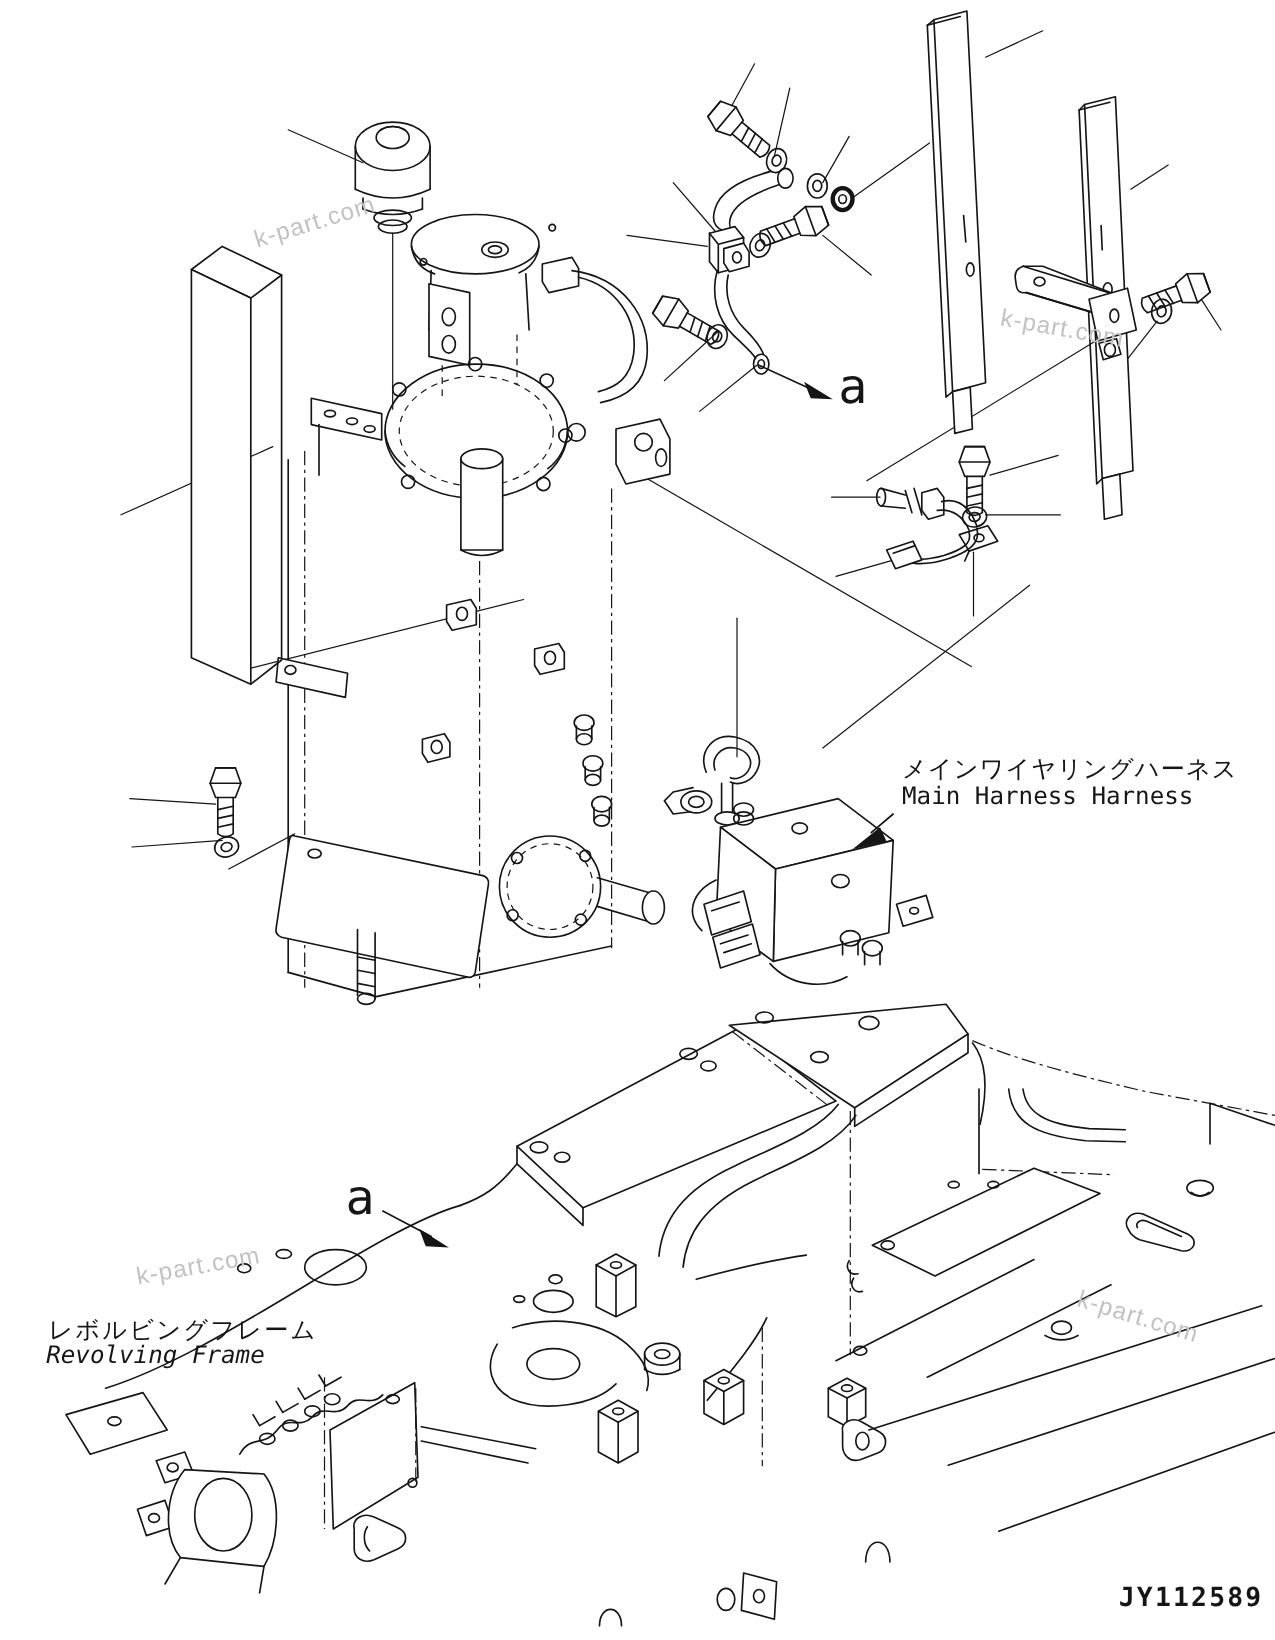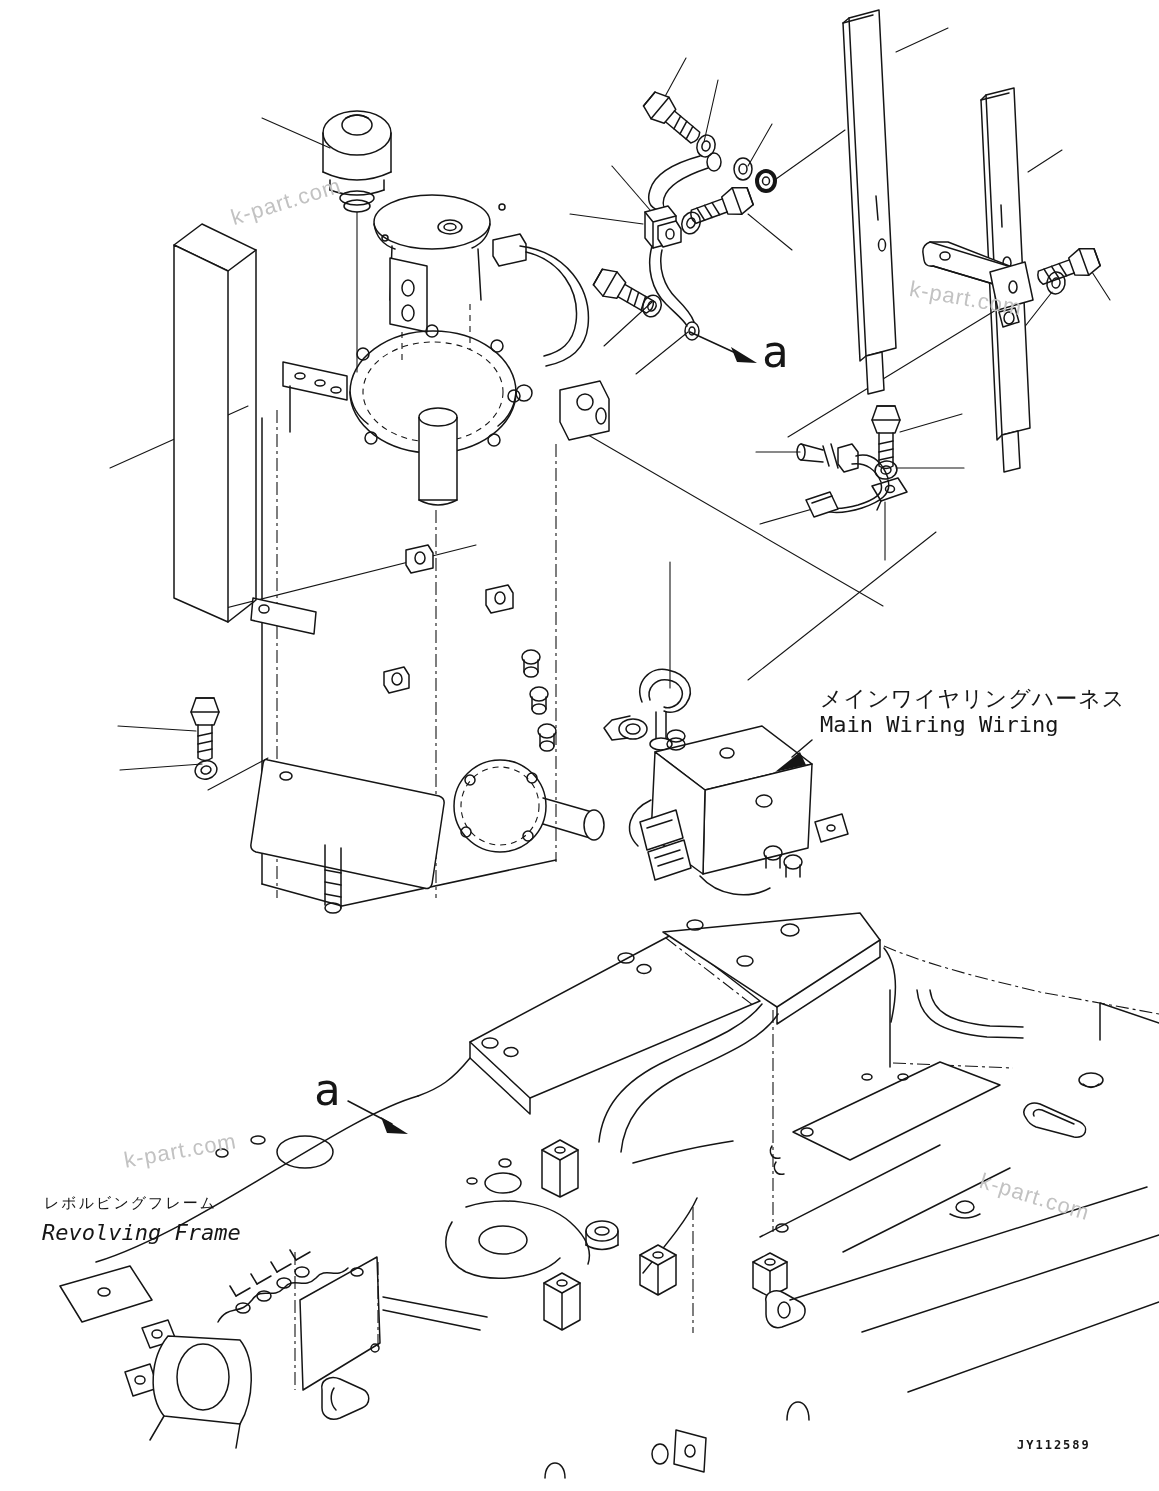--- a/index.html
+++ b/index.html
@@ -3,21 +3,21 @@
 <meta charset="utf-8">
 <style>
   html,body{margin:0;padding:0;background:#ffffff;}
   #stage{position:relative;width:1159px;height:1491px;background:#ffffff;overflow:hidden;
          font-family:"DejaVu Sans Mono","Liberation Mono",monospace;color:#111;}
   #art{position:absolute;left:0;top:0;}
   .lbl{position:absolute;white-space:nowrap;color:#161616;}
   .jp{font-size:22px;letter-spacing:1px;}
   .en{font-size:22px;letter-spacing:0px;}
   .marker{font-size:44px;line-height:1;}
-  .pn{font-size:12px;letter-spacing:2px;font-weight:bold;}
+  .pn{font-size:24px;letter-spacing:2px;font-weight:bold;}
   .wm{position:absolute;font-family:"Liberation Sans","DejaVu Sans",sans-serif;
       font-size:22px;letter-spacing:1px;color:#c2c2c2;transform-origin:left top;white-space:nowrap;}
   svg *{vector-effect:non-scaling-stroke;}
   .ln{fill:none;stroke:#151515;stroke-width:1.5;stroke-linecap:round;stroke-linejoin:round;}
   .th{fill:none;stroke:#151515;stroke-width:1.1;stroke-linecap:round;}
   .wh{fill:#ffffff;stroke:#151515;stroke-width:1.5;stroke-linejoin:round;}
   .dd{fill:none;stroke:#151515;stroke-width:1.1;stroke-dasharray:13 4 3 4;}
   .ds{fill:none;stroke:#151515;stroke-width:1.1;stroke-dasharray:6 5;}
   .bk{fill:#151515;stroke:none;}
   .hv{fill:none;stroke:#151515;stroke-width:4;}
@@ -411,23 +411,23 @@
     <path class="ln" d="M348,1101 L392,1124"></path>
     <polygon class="bk" points="408,1134 381,1117 387,1133"></polygon>
   </g>
   <g>
     <path class="ln" d="M812,740 L792,757"></path>
     <polygon class="bk" points="775,772 800,752 806,765"></polygon>
   </g>
 </svg>
 
   <div class="lbl jp" style="left:820px;top:684px;">メインワイヤリングハーネス</div>
-  <div class="lbl en" style="left:820px;top:712px;">Main Wiring Wiring</div>
-
-  <div class="lbl jp" style="left:44px;top:1194px;font-size:15px;letter-spacing:2px;">レボルビングフレーム</div>
+  <div class="lbl en" style="left:820px;top:712px;">Main Harness Harness</div>
+
+  <div class="lbl jp" style="left:44px;top:1194px;font-size:22px;letter-spacing:2px;">レボルビングフレーム</div>
   <div class="lbl en" style="left:42px;top:1220px;font-style:italic;">Revolving Frame</div>
 
   <div class="lbl marker" style="left:762px;top:330px;">a</div>
   <div class="lbl marker" style="left:314px;top:1068px;">a</div>
 
   <div class="lbl pn" style="left:1017px;top:1438px;">JY112589</div>
 
   <div class="wm" style="left:228px;top:206px;transform:rotate(-17deg);">k-part.com</div>
   <div class="wm" style="left:912px;top:276px;transform:rotate(10deg);">k-part.com</div>
   <div class="wm" style="left:122px;top:1148px;transform:rotate(-10deg);">k-part.com</div>

